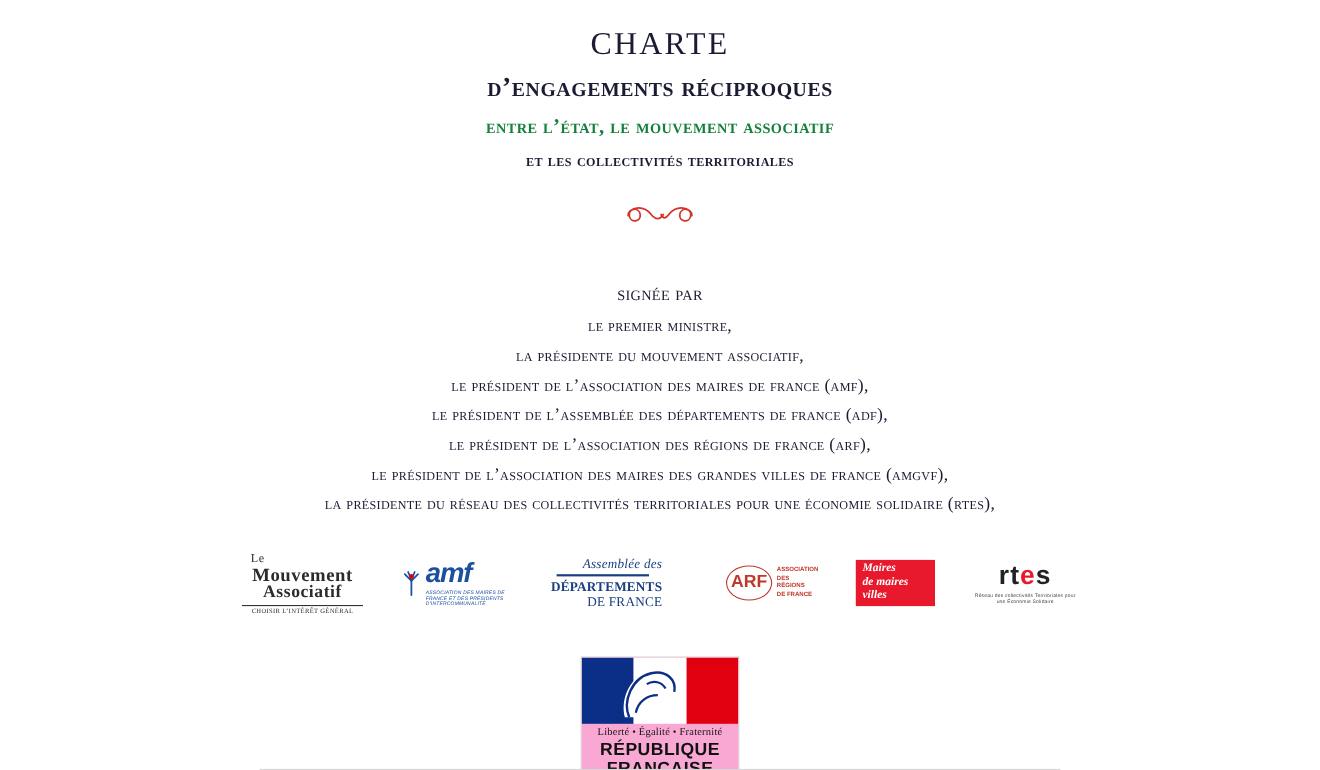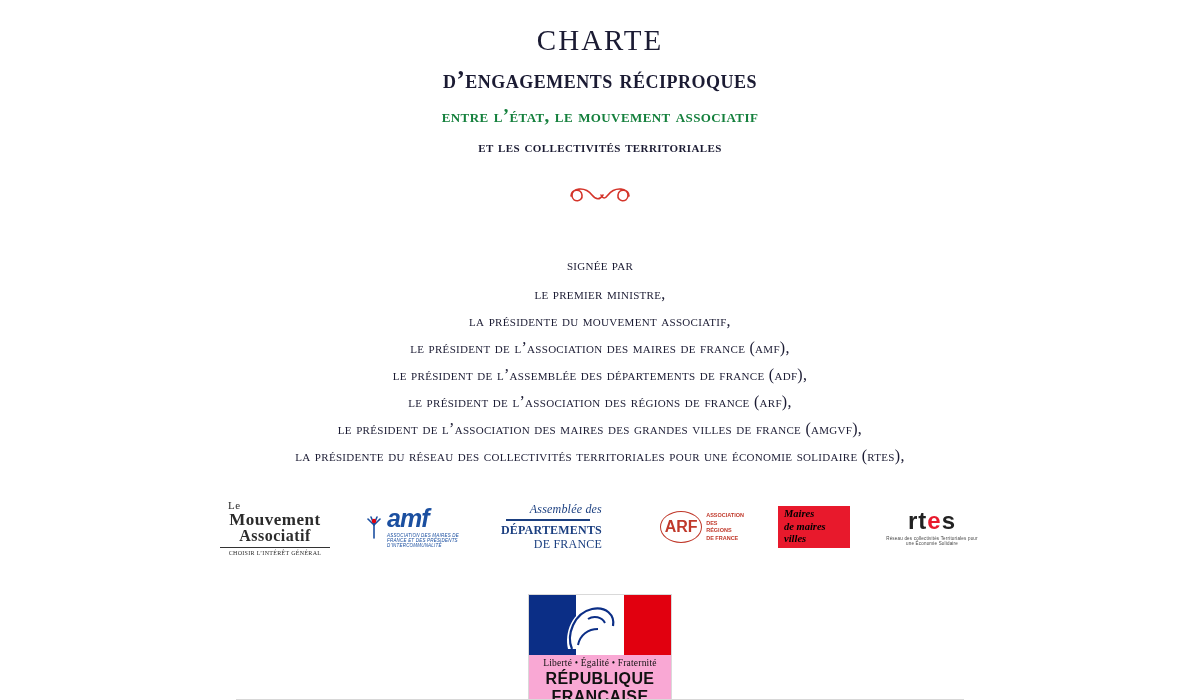--- a/index.html
+++ b/index.html
@@ -87,21 +87,21 @@
   .sig-line {
     font-size: 16px;
     color: #1b1b33;
     font-variant: small-caps;
     text-transform: lowercase;
     letter-spacing: 0.3px;
     line-height: 1.0;
     margin-bottom: 11px;
   }
   .sig-line.first {
-    font-size: 15px;
+    font-size: 18px;
     margin-bottom: 13px;
   }
 
   
   .logos-row {
     margin-top: 30px;
     display: flex;
     justify-content: center;
     align-items: center;
     gap: 34px;
@@ -146,21 +146,21 @@
     width: 46px; height: 30px; border:1px solid #c0392b; border-radius:50%;
     display:flex; align-items:center; justify-content:center;
     font-family:"Liberation Sans", sans-serif; font-weight:700; font-size:16px; color:#c0392b;
     letter-spacing:0px;
     margin-left:24px;
   }
   .arf-text { font-family:"Liberation Sans", sans-serif; font-size:5.5px; color:#c0392b; line-height:1.35; text-transform:uppercase; font-weight:700;}
 
   
   .logo-amgvf {
-    width: 72px; height: 42px; background:#e8192c; color:#000000;
+    width: 72px; height: 42px; background:#e8192c; color:#ffffff;
     display:flex; flex-direction:column; justify-content:center; padding-left:6px;
     box-sizing:border-box; font-family:"Liberation Serif", serif; font-style: italic;
   }
   .amgvf-l { font-size: 10.5px; line-height:1.22; font-weight:700;}
 
   
   .logo-rtes { width: 96px; text-align:center; font-family:"Liberation Sans", sans-serif;}
   .rtes-word { font-size: 24px; font-weight:700; letter-spacing:1px; line-height:1;}
   .rtes-r { color:#222; }
   .rtes-t { color:#222; }

